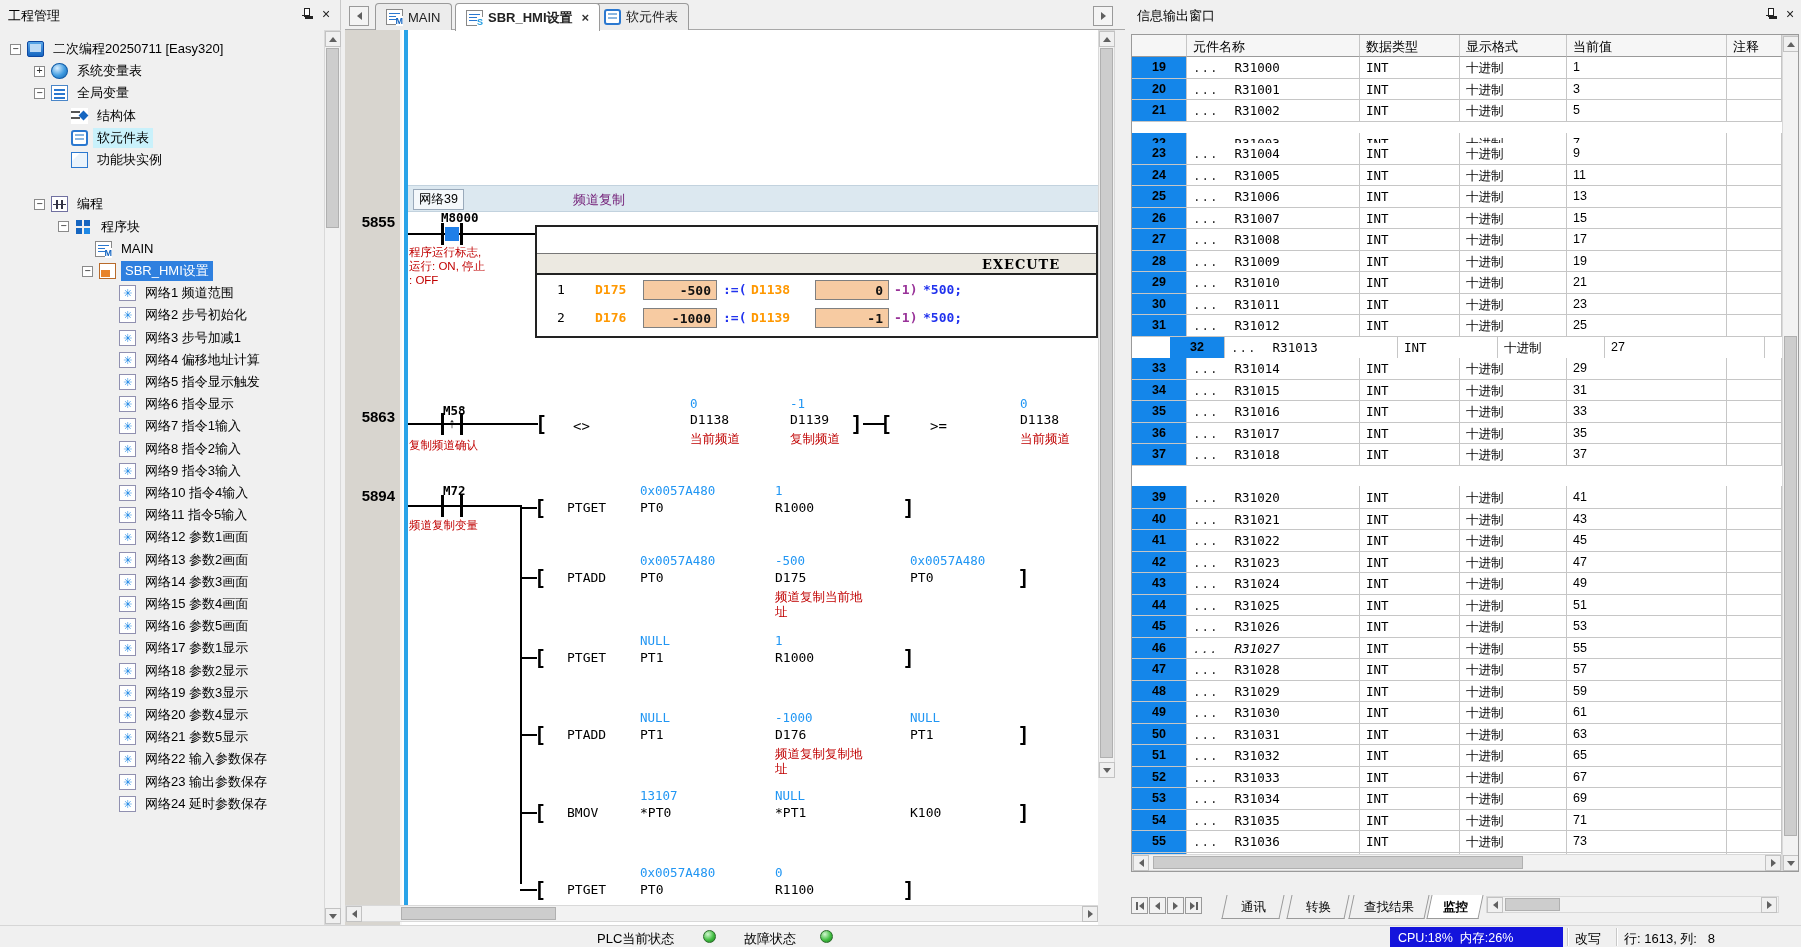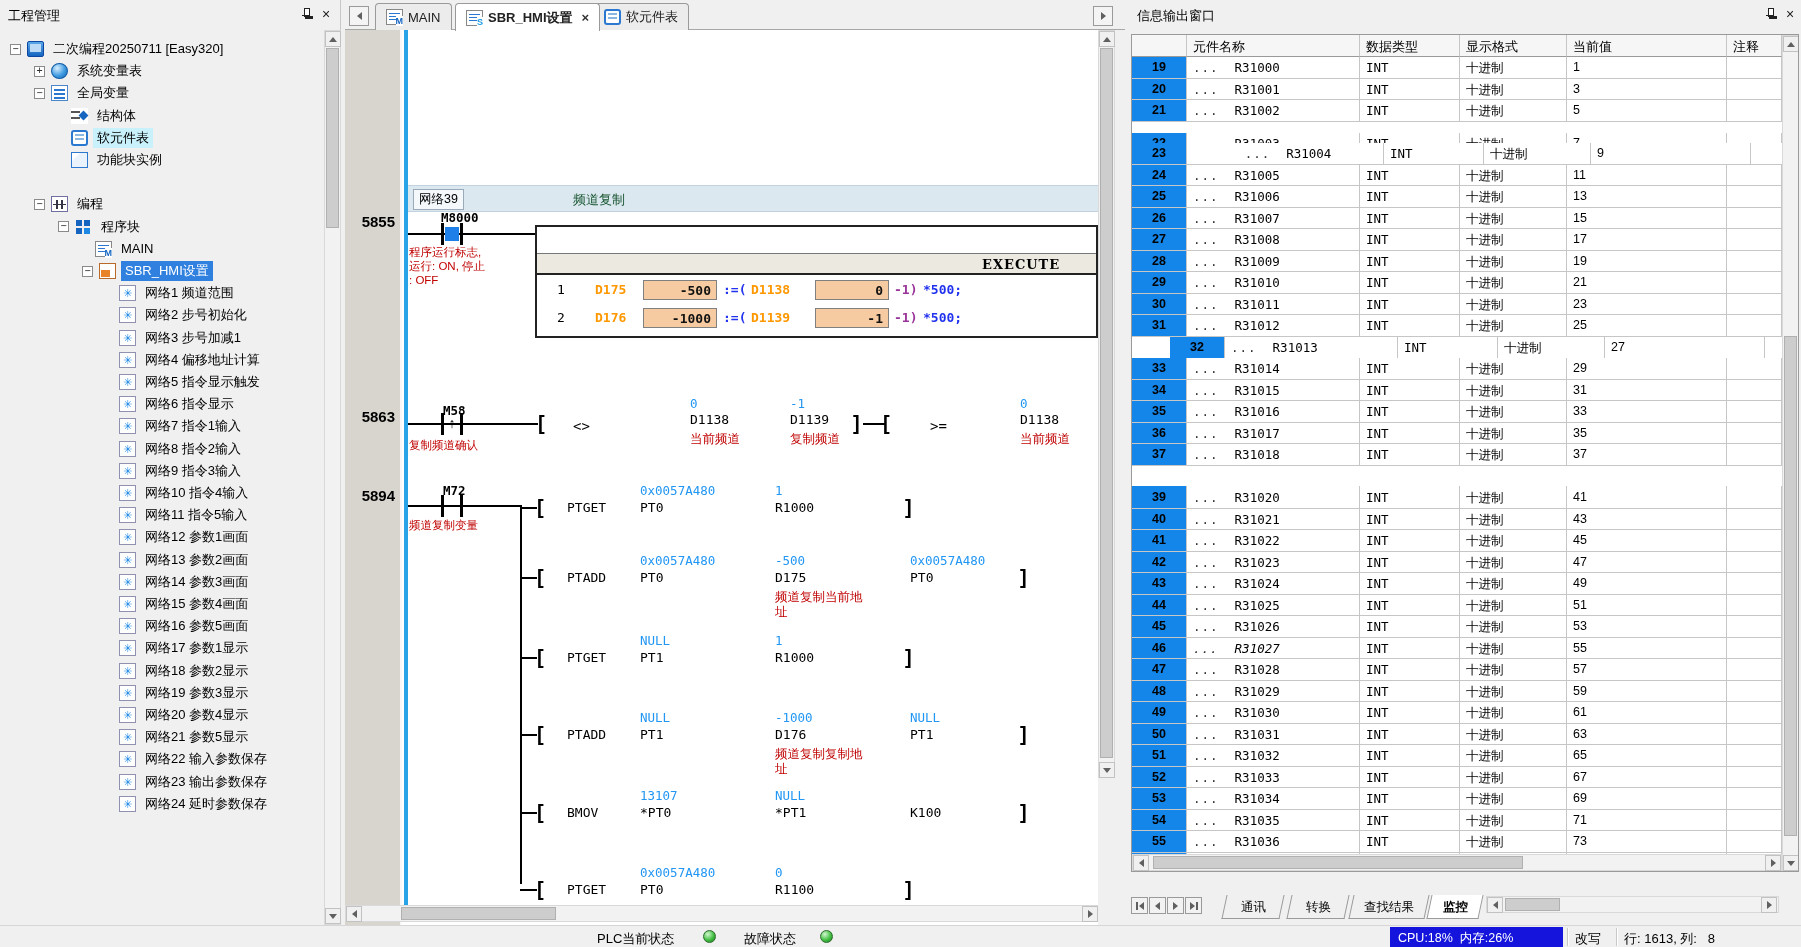--- a/index.html
+++ b/index.html
@@ -73,21 +73,21 @@
   .tab .ticon { margin-right:0; }
   .tab-close { font-size:13px; color:#333; margin-left:4px; }
 
   
   #editor { position:absolute; left:0; top:30px; width:753px; height:895px; background:#fff; overflow:hidden; }
   #gutter { position:absolute; left:0; top:0; width:57px; height:895px; background:#d8d5cf; border-right:2px solid #f8f8f8; }
   #rail { position:absolute; left:59px; top:0; width:4px; height:877px; background:#29a3e8; }
   .rung-no { position:absolute; left:2px; width:48px; text-align:right; font-size:15px; font-weight:bold; color:#000; }
   #net-band { position:absolute; left:63px; top:155px; width:690px; height:27px; background:#dce8f0; border-top:1px solid #c2d2de; border-bottom:1px solid #c2d2de; }
   .net-label { position:absolute; left:5px; top:3px; border:1px solid #9aaabb; background:#f4f8fb; font-size:12.5px; padding:1px 5px; color:#000; }
-  .net-title { position:absolute; left:165px; top:5px; color:#14532d; font-size:13px; }
+  .net-title { position:absolute; left:165px; top:5px; color:#701a75; font-size:13px; }
 
   .hline { position:absolute; height:2px; background:#000; }
   .vline { position:absolute; width:2px; background:#000; }
   .contact { position:absolute; width:22px; height:22px; }
   .contact .bar { position:absolute; top:0; width:3px; height:22px; background:#000; }
   .contact .b1 { left:0; } .contact .b2 { right:0; }
   .contact .fill { position:absolute; left:4px; top:4px; width:14px; height:14px; background:#1f7fe8; }
   .contact .edge { position:absolute; left:0; right:0; top:2px; text-align:center; font-size:14px; font-weight:bold; color:#000; }
   .clabel { position:absolute; font-size:12.5px; font-weight:bold; color:#000; }
   .comment { position:absolute; color:#c00000; font-size:11.5px; line-height:14px; white-space:pre-line; }
@@ -582,21 +582,21 @@
         <div class="rt-row" style="top:98px; height:21.5px;">
           <div class="rt-cell rt-num" style="width:55px; flex:none;">22</div>
           <div class="rt-cell mono" style="width:173px; flex:none;"><span class="rt-name-dots">...</span>R31003</div>
           <div class="rt-cell mono" style="width:100px; flex:none;">INT</div>
           <div class="rt-cell" style="width:107px; flex:none;">十进制</div>
           <div class="rt-cell" style="width:160px; flex:none;">7</div>
           <div class="rt-cell" style="width:55px; flex:none;"></div>
         </div>
         <div class="rt-row" style="top:108px; height:21.5px;">
           <div class="rt-cell rt-num" style="width:55px; flex:none;">23</div>
-          <div class="rt-cell mono" style="width:197px; flex:none;text-align:center;"><span class="rt-name-dots">...</span>R31004</div>
+          <div class="rt-cell mono" style="width:173px; flex:none;"><span class="rt-name-dots">...</span>R31004</div>
           <div class="rt-cell mono" style="width:100px; flex:none;">INT</div>
           <div class="rt-cell" style="width:107px; flex:none;">十进制</div>
           <div class="rt-cell" style="width:160px; flex:none;">9</div>
           <div class="rt-cell" style="width:55px; flex:none;"></div>
         </div>
         <div class="rt-row" style="top:129.5px; height:21.5px;">
           <div class="rt-cell rt-num" style="width:55px; flex:none;">24</div>
           <div class="rt-cell mono" style="width:173px; flex:none;"><span class="rt-name-dots">...</span>R31005</div>
           <div class="rt-cell mono" style="width:100px; flex:none;">INT</div>
           <div class="rt-cell" style="width:107px; flex:none;">十进制</div>

